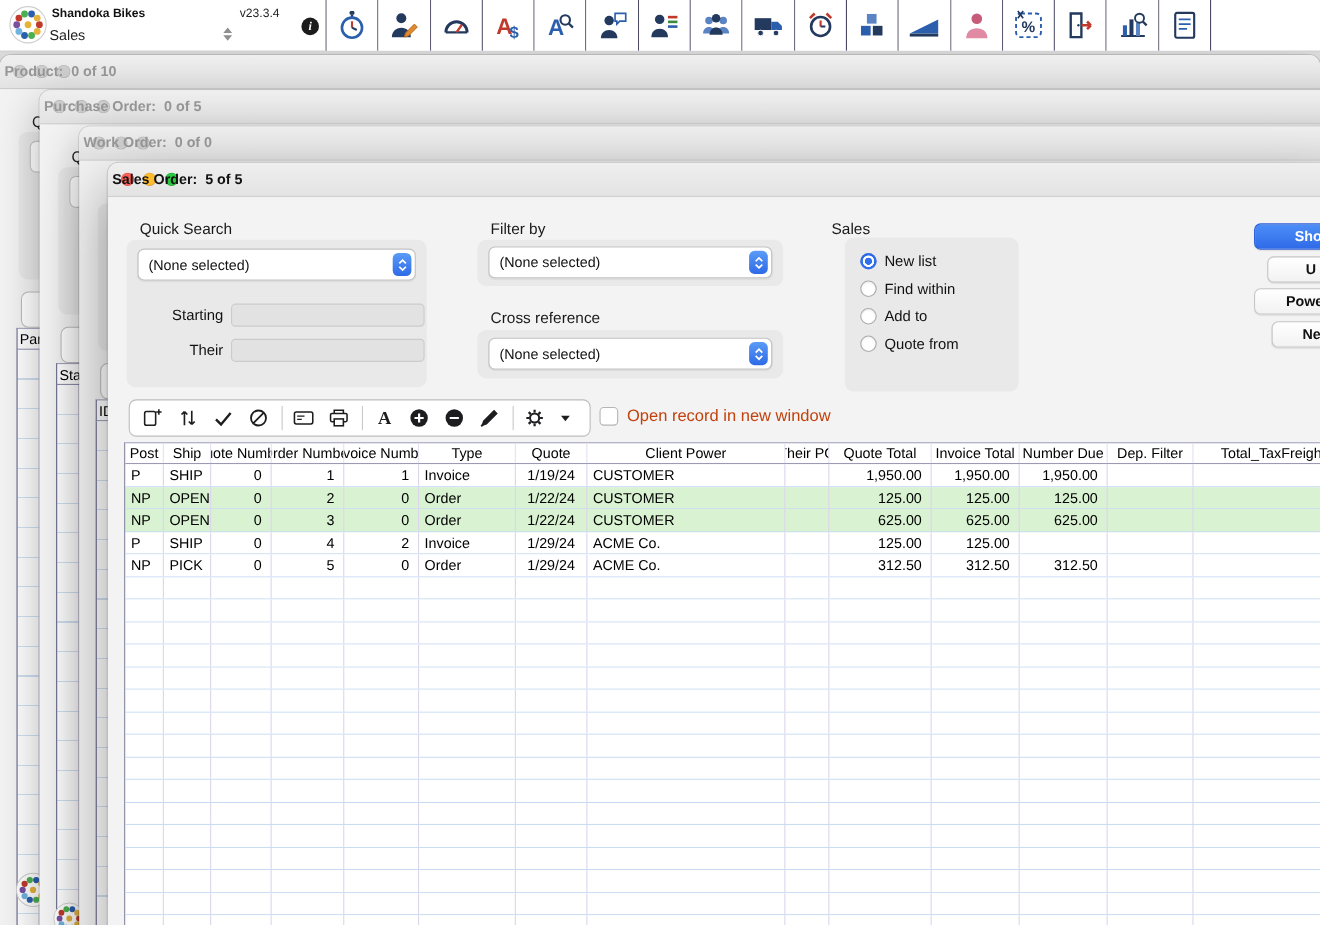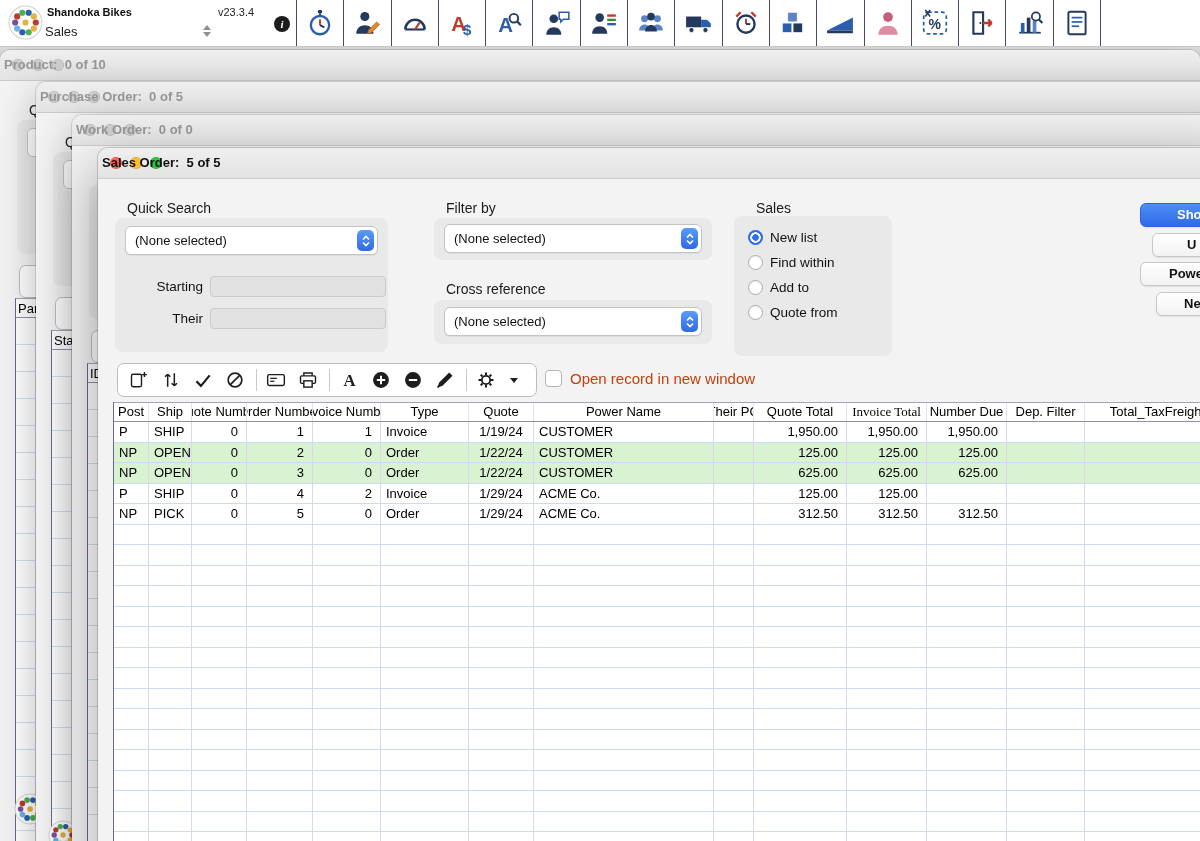--- a/index.html
+++ b/index.html
@@ -393,21 +393,21 @@
       <span class="stepper">
           <svg viewBox="0 0 10 14">
             <path d="M2 5.5L5 2.5l3 3" stroke="#fff" stroke-width="1.6" fill="none"></path>
             <path d="M2 8.5l3 3 3-3" stroke="#fff" stroke-width="1.6" fill="none"></path>
           </svg>
         </span>
     </div>
   </div>
 
   <div class="group-label" style="left:658px;top:52px;">Sales</div>
-  <div class="panel" style="left:636px;top:68px;width:158px;height:140px;text-align:right;">
+  <div class="panel" style="left:670px;top:68px;width:158px;height:140px;text-align:right;">
     <div class="radio-col">
         <div class="radio-row">
           <span class="radio on"></span>
           <span class="radio-label">New list</span>
         </div>
         <div class="radio-row">
           <span class="radio"></span>
           <span class="radio-label">Find within</span>
         </div>
         <div class="radio-row">
@@ -517,24 +517,24 @@
 
   <div class="so-table">
       <div class="trow thead">
         <div class="tcell th" style="width: 35px;">Post</div>
         <div class="tcell th" style="width: 43px;">Ship</div>
         <div class="tcell th" style="width: 55px;">Quote Number</div>
         <div class="tcell th" style="width: 66px;">Order Number</div>
         <div class="tcell th" style="width: 68px;">Invoice Number</div>
         <div class="tcell th" style="width: 88px;">Type</div>
         <div class="tcell th" style="width: 65px;">Quote</div>
-        <div class="tcell th" style="width: 180px;">Power Name</div>
+        <div class="tcell th" style="width: 180px;">Client Power</div>
         <div class="tcell th" style="width: 40px;">Their PO</div>
         <div class="tcell th" style="width: 93px;">Quote Total</div>
-        <div class="tcell th" style="width: 80px; font-family: Liberation Serif, serif;">Invoice Total</div>
+        <div class="tcell th" style="width: 80px;">Invoice Total</div>
         <div class="tcell th" style="width: 80px;">Number Due</div>
         <div class="tcell th" style="width: 78px;">Dep. Filter</div>
         <div class="tcell th" style="width: 146px;">Total_TaxFreight</div>
       </div>
       <div class="trow">
         <div class="tcell a-l" style="width: 35px;">P</div>
         <div class="tcell a-l" style="width: 43px;">SHIP</div>
         <div class="tcell a-r" style="width: 55px;">0</div>
         <div class="tcell a-r" style="width: 66px;">1</div>
         <div class="tcell a-r" style="width: 68px;">1</div>

